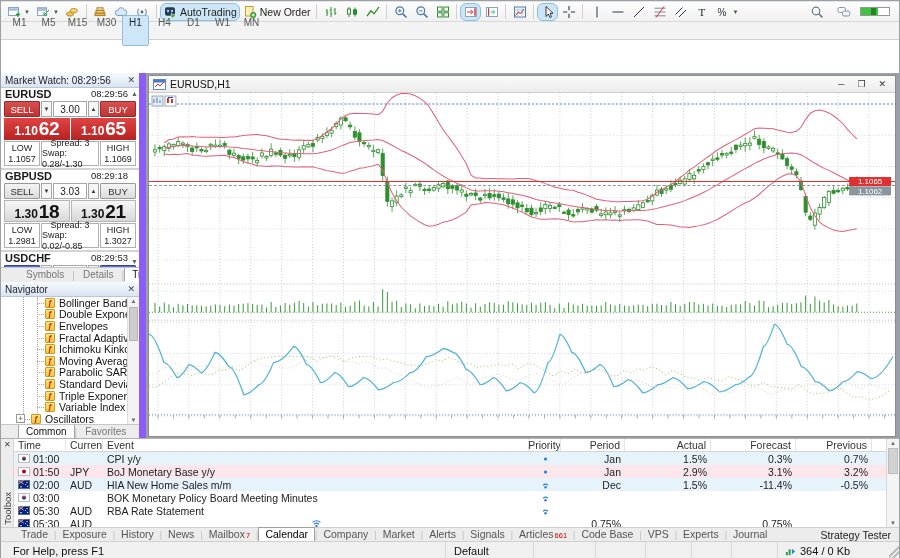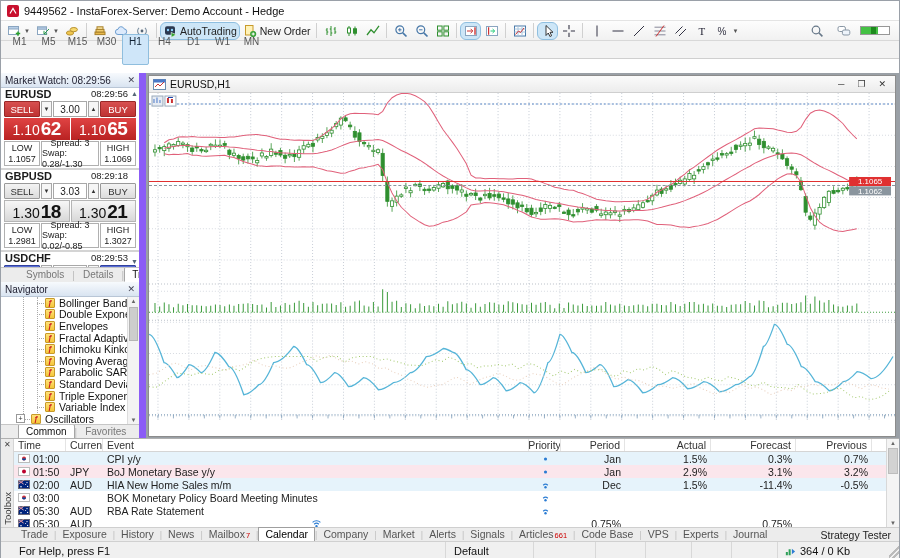--- a/index.html
+++ b/index.html
@@ -41,21 +41,21 @@
 .bsell,.bbuy{width:36px;display:flex;align-items:center;justify-content:center;font-size:9.5px;font-weight:normal;border-radius:1px}
 .spin{width:11px;display:flex;align-items:center;justify-content:center;font-size:6px;border:1px solid #a8a8a8;background:#f6f6f6;color:#333}
 .vol{flex:1;display:flex;align-items:center;justify-content:center;border:1px solid #a8a8a8;background:#fff;font-size:10px}
 .t-red .bsell,.t-red .bbuy{background:linear-gradient(#d75050,#bf3333);color:#fff;border:1px solid #992828}
 .t-gray .bsell,.t-gray .bbuy{background:linear-gradient(#f3f3f3,#dcdcdc);color:#333;border:1px solid #999}
 .t-blue .bsell,.t-blue .bbuy{background:linear-gradient(#5a6fd8,#3c51bc);color:#fff;border:1px solid #32419c}
 .pricerow{height:22px;display:flex;gap:1px;margin:1px 1px 0}
 .pbox{flex:1;display:flex;align-items:baseline;justify-content:center;gap:1px;padding-top:1px}
 .t-red .pbox{background:linear-gradient(#e04343,#b92222);color:#fff}
 .t-gray .pbox{background:linear-gradient(#f7f7f7,#d8d8d8);color:#111;border:1px solid #b5b5b5}
-.pprefix{font-size:14px;font-weight:normal}
+.pprefix{font-size:12px;font-weight:bold}
 .pbig{font-size:19px;font-weight:bold;line-height:19px;letter-spacing:-0.5px}
 .inforow{height:25px;display:flex;gap:1px;margin:1px 1px 2px}
 .ibox{border:1px solid #b0b0b0;background:#fff;display:flex;flex-direction:column;align-items:center;justify-content:center;font-size:9px;line-height:10.5px;color:#222}
 .ibox.side{width:36px}
 .ibox.mid{flex:1}
 .mwarr{position:absolute;right:1px;font-size:7px;color:#567;z-index:5}
 .tabstrip{height:15px;background:#ececec;border-top:1px solid #c6c6c6;display:flex;align-items:flex-end;padding-left:17px;font-size:10px;color:#777;flex:none;overflow:hidden}
 .tab{padding:1px 7px;border:1px solid transparent;white-space:nowrap}
 .tab.active{background:#fff;border-color:#a6a6a6;border-bottom-color:#fff;color:#111;border-radius:2px 2px 0 0}
 .tabsep{color:#bbb;padding:1px 0}
@@ -100,38 +100,31 @@
 .cal-scroll .sb-th{position:absolute;top:9px;left:1px;right:1px;height:26px;background:#d2d2d2;border:1px solid #bdbdbd}
 
 .tabsrow{position:absolute;top:526px;left:0;right:0;height:14px;background:#ececec;border-top:1px solid #cfcfcf;display:flex;align-items:center;font-size:10.5px;color:#555;padding-left:14px}
 .btab{padding:0 6px;display:flex;align-items:flex-start;white-space:nowrap;height:13px;line-height:13px}
 .btab.active{background:#fff;border:1px solid #9f9f9f;border-bottom:none;color:#000;margin-top:-1px;height:15px}
 .bsep{color:#c0c0c0;font-size:9px}
 .badge{color:#c00;font-size:7.5px;margin-left:1px;line-height:16px}
 .stlabel{margin-left:auto;padding-right:8px;color:#222}
 
 .statusbar{position:absolute;top:540px;left:0;right:0;height:18px;background:#f0f0f0;border-top:1px solid #d0d0d0;display:flex;align-items:center;font-size:11px;color:#111}
-.s-help{flex:1;padding-left:18px}
+.s-help{flex:1;padding-left:12px}
 .scell{border-left:1px solid #d8d8d8;height:100%;display:flex;align-items:center;padding:0 8px}
 .s-traffic{border-left:1px solid #d8d8d8;height:100%;display:flex;align-items:center;gap:4px;padding:0 6px;width:112px}
 .grip{width:10px;height:100%;background:linear-gradient(135deg,transparent 50%,#bbb 50%,#bbb 60%,transparent 60%,transparent 70%,#bbb 70%,#bbb 80%,transparent 80%)}
 .appicon{width:12px;height:12px;flex:none}
 u{text-decoration:underline}
 </style>
 </head>
 <body>
 
 <div id="app">
-  <div class="titlebar">
-    <svg class="appicon" viewBox="0 0 12 12">
-        <rect width="12" height="12" rx="2" fill="#c8102e"></rect>
-        <path d="M3 8.5l3-5 3 5" stroke="#fff" stroke-width="1.2" fill="none"></path>
-      </svg>
-    <span class="ttxt">9449562 - InstaForex-Server: Demo Account - Hedge</span>
-  </div>
   <div class="toolbar" id="toolbar">
       <div class="tbtn">
         <svg width="14" height="14" viewBox="0 0 14 14">
           <rect x="1.5" y="2.5" width="10" height="8" fill="#fff" stroke="#8aa5c0"></rect>
           <rect x="1.5" y="2.5" width="10" height="2.5" fill="#b8cfe8" stroke="#8aa5c0"></rect>
           <path d="M8.8 9.6h4.4M11 7.4v4.4" stroke="#2ca02c" stroke-width="1.5"></path>
         </svg>
         <span class="dd">▼</span>
       </div>
       <div class="tbtn">

